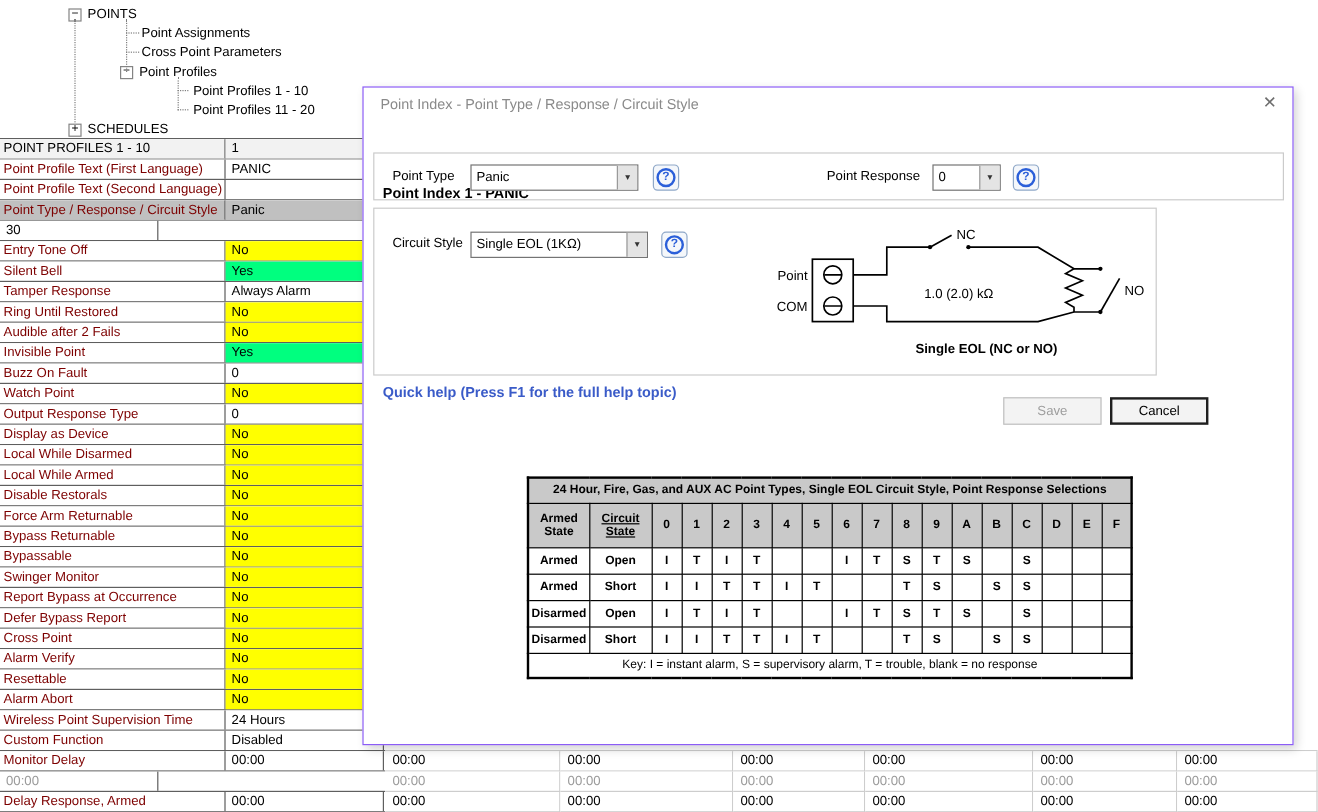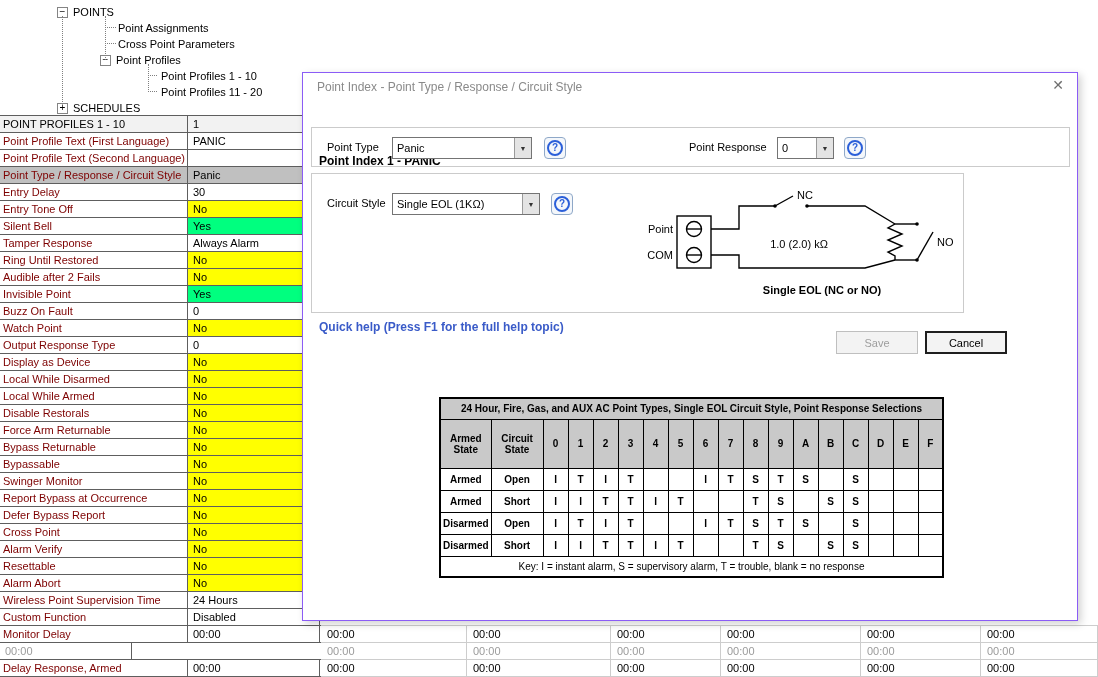--- a/index.html
+++ b/index.html
@@ -63,22 +63,22 @@
   #help3{left:239px;top:19px;}
   #circuit-svg{position:absolute;left:315px;top:12px;}
   .quick-help{position:absolute;left:16px;top:247px;font-size:12px;font-weight:bold;color:var(--quick-help-blue,#3a5bc8);cursor:pointer;white-space:nowrap;}
   .btn{position:absolute;width:82px;height:23px;font-size:11px;font-family:inherit;background:#f3f3f3;cursor:pointer;}
   #save-btn{left:533px;top:258px;border:1px solid #bfbfbf;color:#9e9e9e;}
   #cancel-btn{left:622px;top:258px;border:2px solid #1f1f1f;color:#000;}
   #resp-table{position:absolute;left:136px;top:324px;border-collapse:collapse;border:2px solid #000;font-size:10px;background:#fff;}
   #resp-table td{border:1px solid #000;text-align:center;vertical-align:middle;padding:1px 2px;}
   td.t-title{background:#c9c9c9;font-weight:bold;height:21px;margin-top:24px;}
   td.t-head{background:#c9c9c9;font-weight:bold;}
-  td.t-armed{width:48px;height:49px;margin-top:24px;}
-  td.t-circ{width:52px;}
+  td.t-armed{width:48px;height:37px;margin-top:24px;}
+  td.t-circ{width:52px;text-decoration:underline;}
   td.t-num{width:25px;}
   td.t-state{height:22px;font-weight:bold;}
   td.t-cell{font-weight:bold;}
   td.t-key{height:21px;}
 </style>
 </head>
 <body>
 
 <div id="screen">
 
@@ -128,21 +128,20 @@
         </div>
         <div class="grid-row">
           <div class="grid-label">Point Profile Text (Second Language)</div>
           <div class="grid-value"></div>
         </div>
         <div class="grid-row sel">
           <div class="grid-label">Point Type / Response / Circuit Style</div>
           <div class="grid-value">Panic</div>
         </div>
         <div class="grid-row">
-          <div class="grid-label">Entry Delay</div>
           <div class="grid-value">30</div>
         </div>
         <div class="grid-row">
           <div class="grid-label">Entry Tone Off</div>
           <div class="grid-value yellow">No</div>
         </div>
         <div class="grid-row">
           <div class="grid-label">Silent Bell</div>
           <div class="grid-value green">Yes</div>
         </div>

